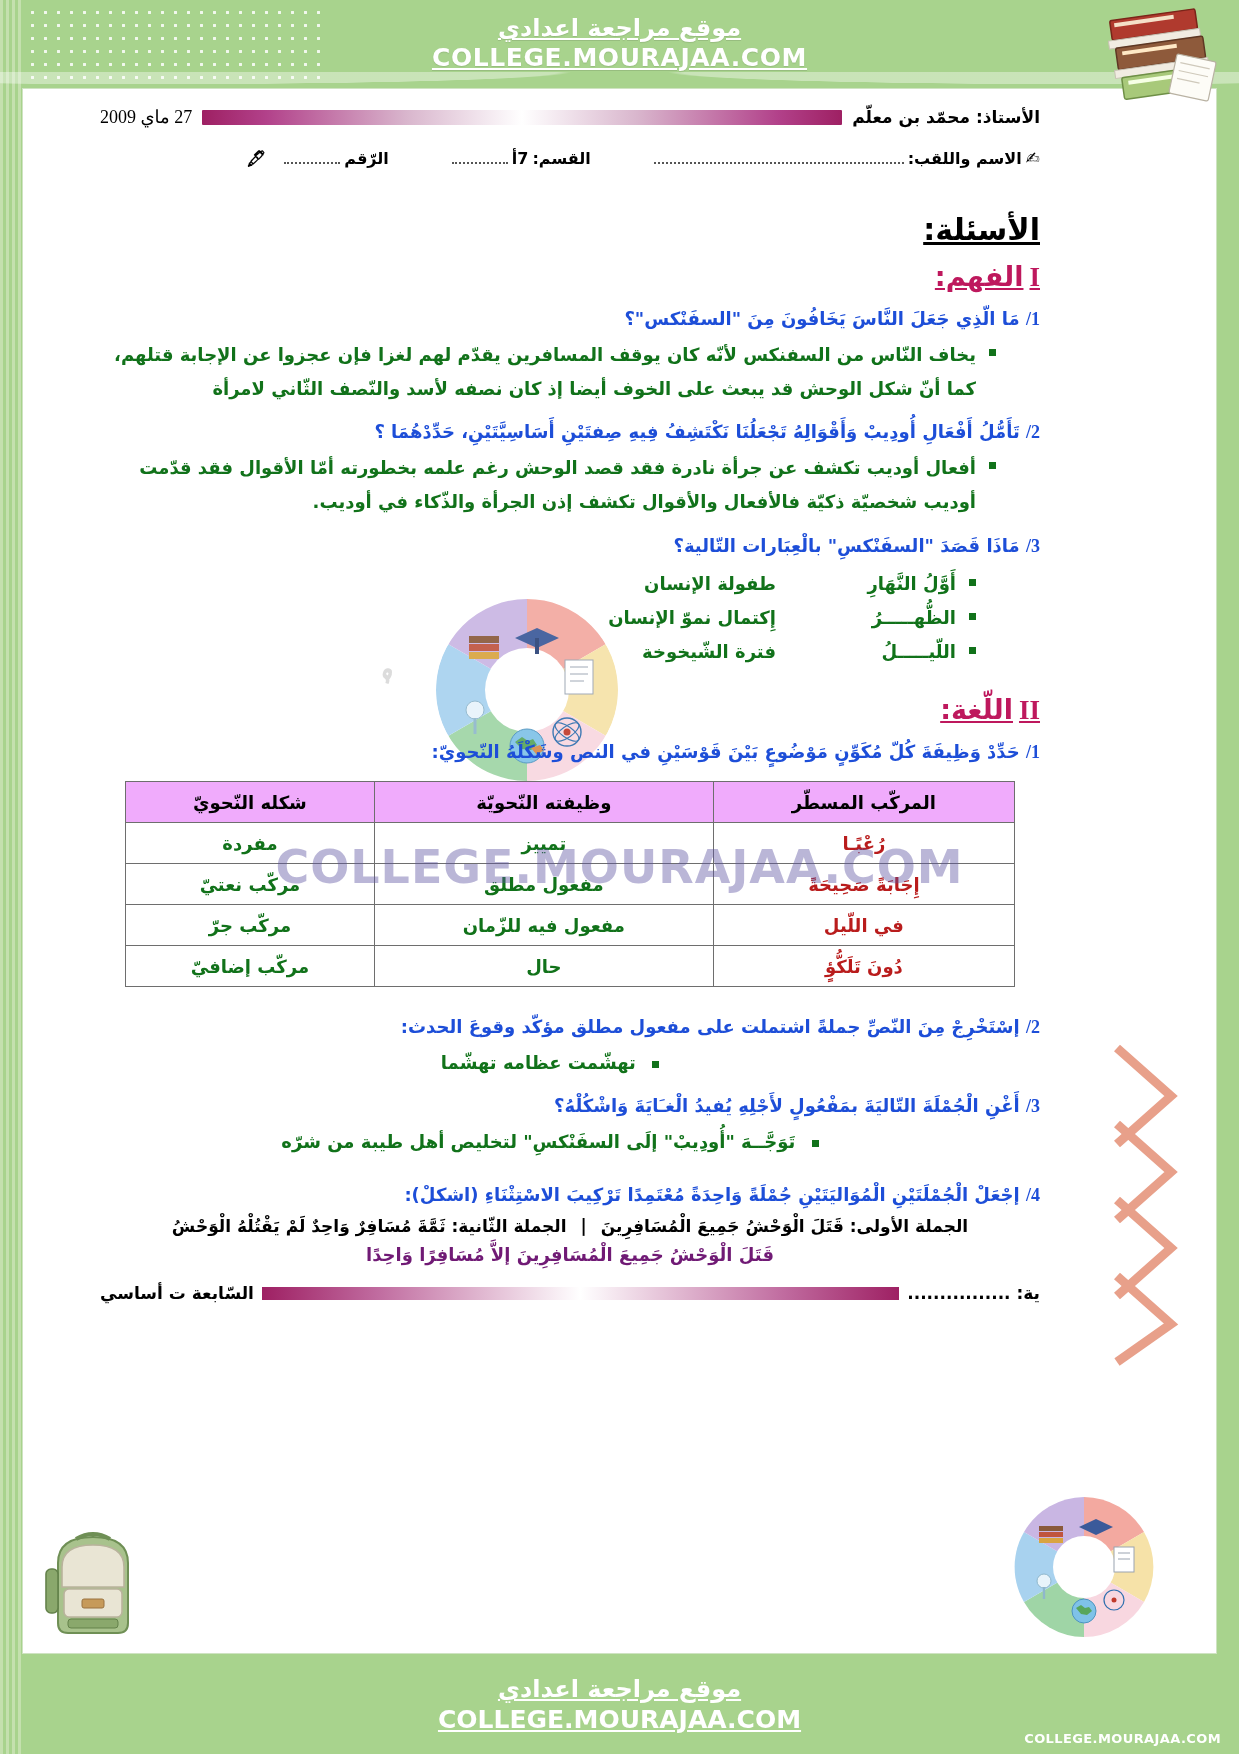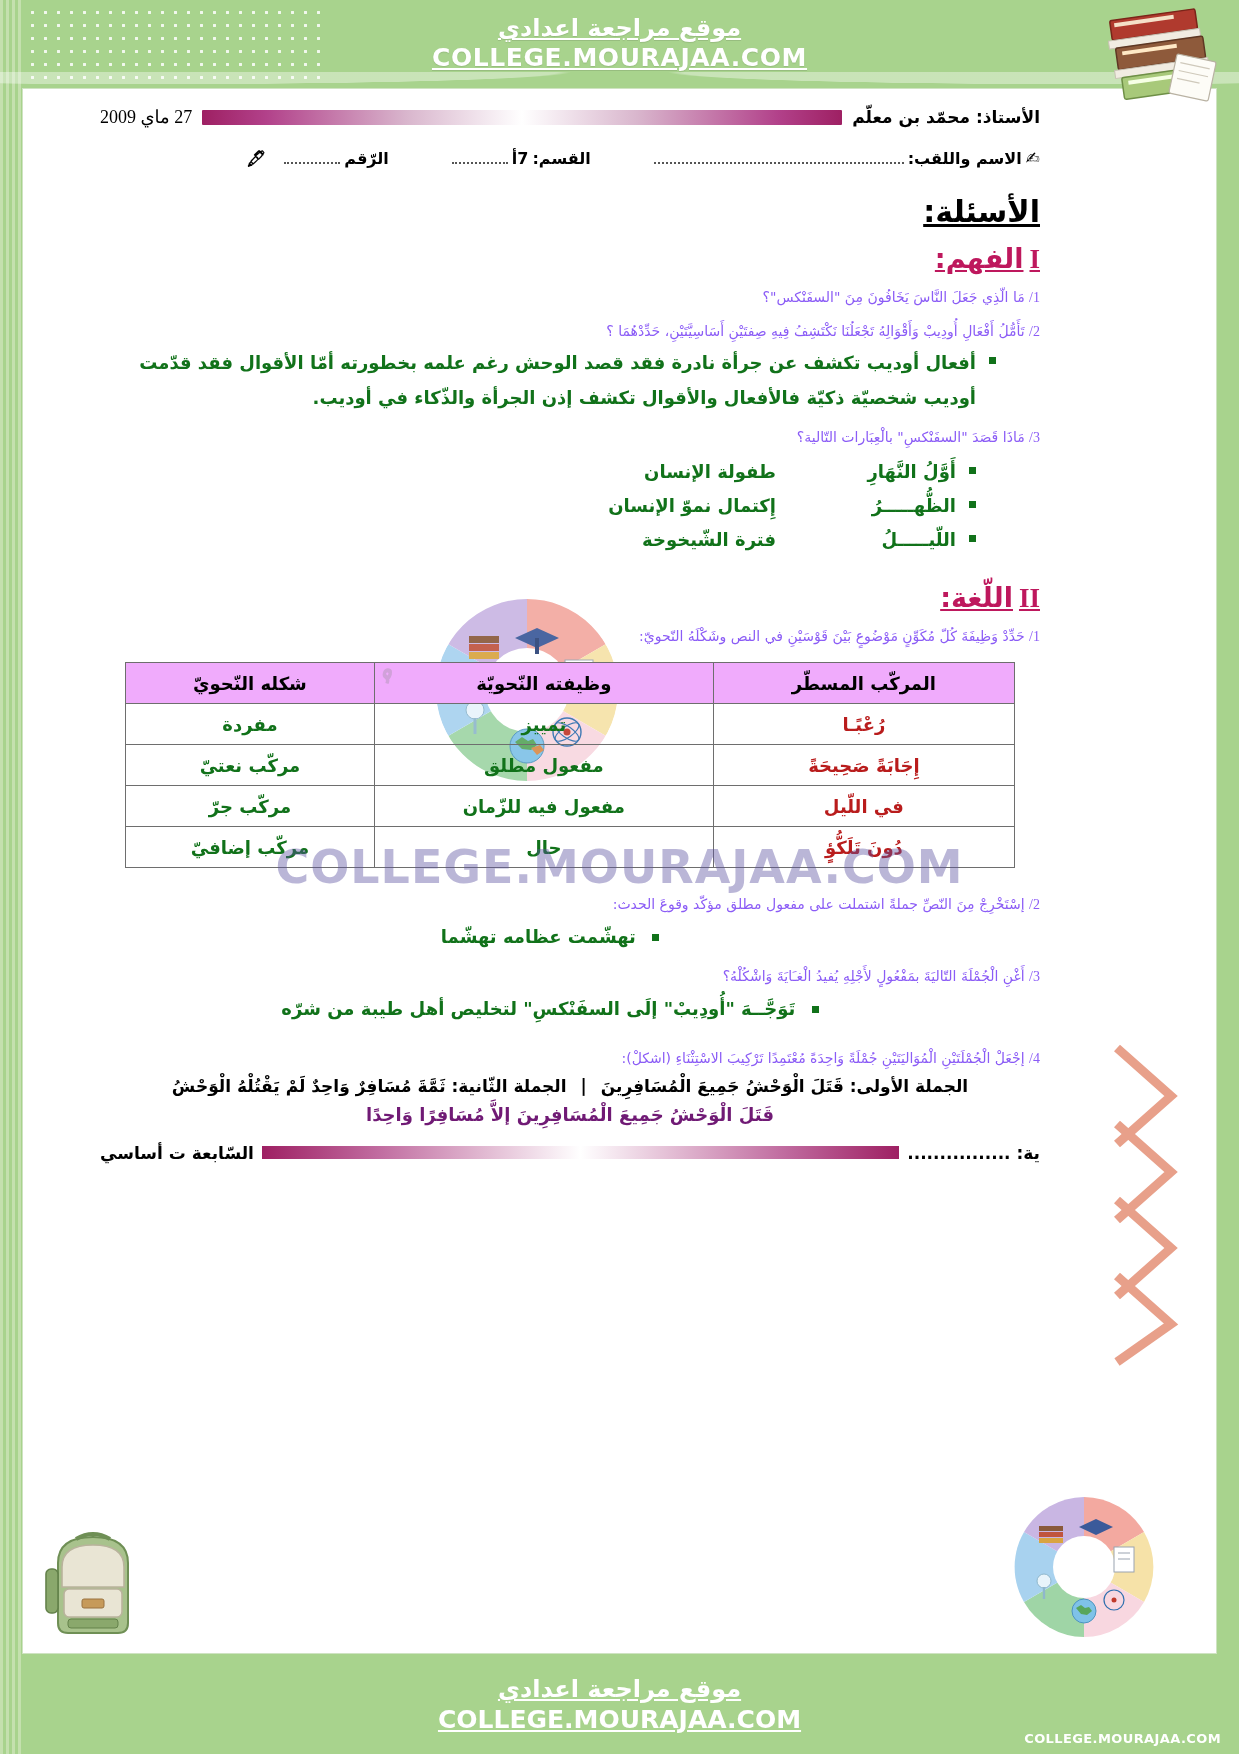--- a/index.html
+++ b/index.html
@@ -154,39 +154,39 @@
   }
   .nm-dots { width: 250px; }
   .cl-dots { width: 56px; }
   .no-dots { width: 56px; }
   .gap-lg { width: 55px; display:inline-block; }
 
   
   .main-title {
     font-size: 30px; font-weight: 700; color: #000;
     text-decoration: underline;
-    margin-top: 18px; margin-bottom: 10px;
+    margin-top: 36px; margin-bottom: 10px;
     letter-spacing: 0;
   }
   .sec-title {
     font-size: 27px; font-weight: 700; color: #be185d;
     text-decoration: underline;
     margin-top: 14px; margin-bottom: 10px;
   }
   .sec-title .rn {
     font-family: "Liberation Serif", serif;
     font-size: 27px; padding-left: 6px;
   }
 
   
   .q {
-    font-size: 14px; color: #8b5cf6;
+    font-size: 18px; color: #1d4ed8;
     line-height: 1.55;
     margin: 12px 0 4px 0;
-    font-weight: 400;
+    font-weight: 700;
   }
   .q .qn { font-family: "Liberation Serif", serif; }
 
   .ans-block { margin: 4px 40px 10px 0; }
   .ans {
     color: #11721a;
     font-size: 18px;
     line-height: 1.9;
     font-weight: 600;
     position: relative;
@@ -425,20 +425,27 @@
 
     <div class="main-title">الأسئلة:</div>
 
     <div class="sec-title">
       <span class="rn">I</span><span>الفهم:</span>
     </div>
 
     <div class="q">
       <span class="qn">1/</span>
       <span>مَا الّذِي جَعَلَ النَّاسَ يَخَافُونَ مِنَ "السفَنْكس"؟</span>
+    </div>
+    <div class="ans-block">
+      <div class="ans">
+        <span class="bullet"></span>
+        <span>يخاف النّاس من السفنكس لأنّه كان يوقف المسافرين يقدّم لهم لغزا فإن عجزوا عن الإجابة قتلهم،</span>
+      </div>
+      <div class="ans-cont">كما أنّ شكل الوحش قد يبعث على الخوف أيضا إذ كان نصفه لأسد والنّصف الثّاني لامرأة</div>
     </div>
 
     <div class="q">
       <span class="qn">2/</span>
       <span>تَأَمُّلُ أَفْعَالِ أُودِيبْ وَأَقْوَالِهُ تَجْعَلُنَا نَكْتَشِفُ فِيهِ صِفتَيْنِ أَسَاسِيَّتَيْنِ، حَدِّدْهُمَا ؟</span>
     </div>
     <div class="ans-block">
       <div class="ans">
         <span class="bullet"></span>
         <span>أفعال أوديب تكشف عن جرأة نادرة فقد قصد الوحش رغم علمه بخطورته أمّا الأقوال فقد قدّمت</span>

